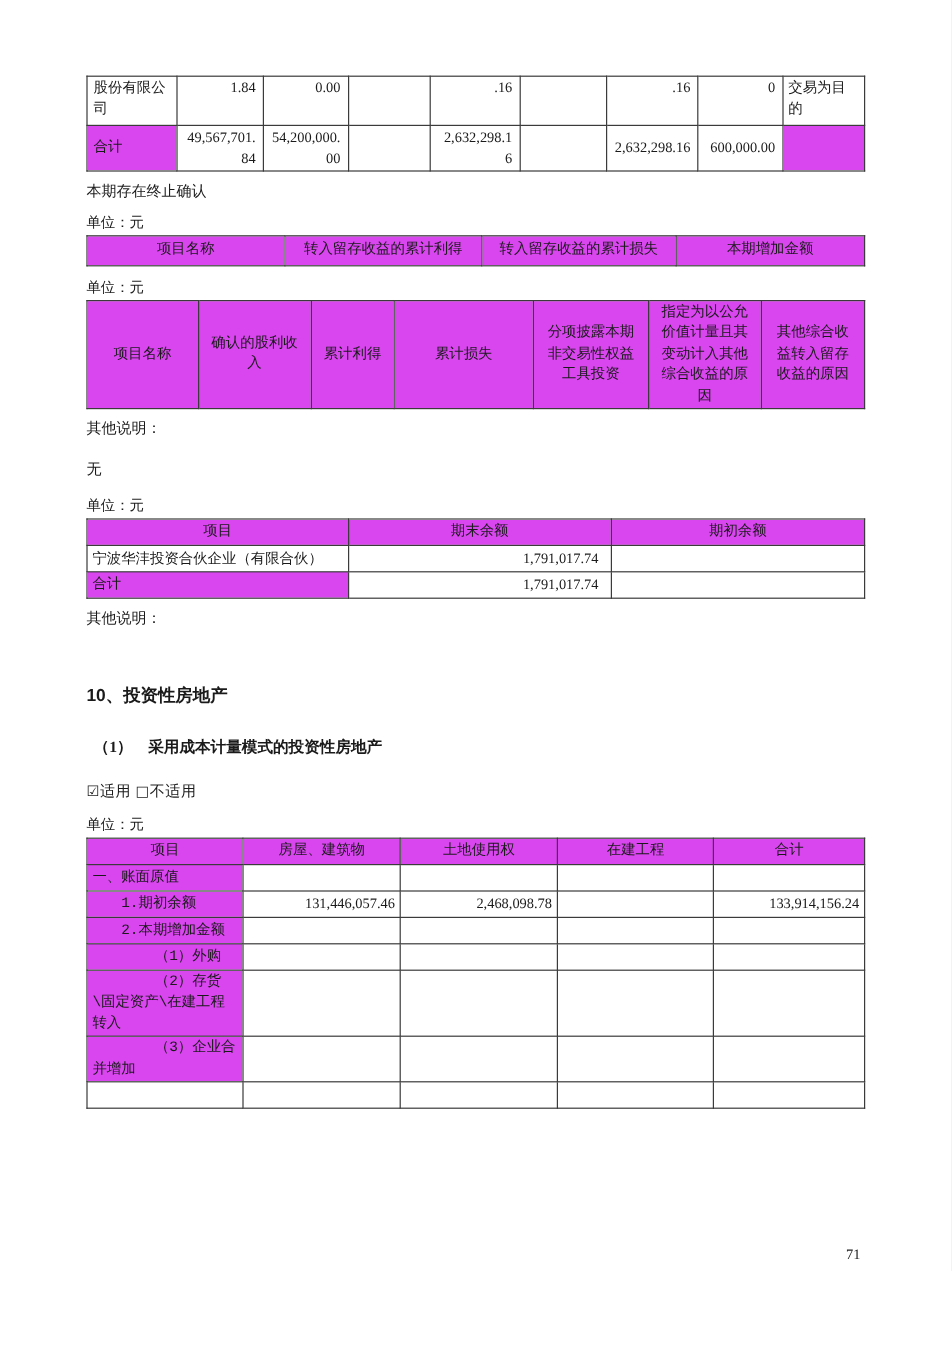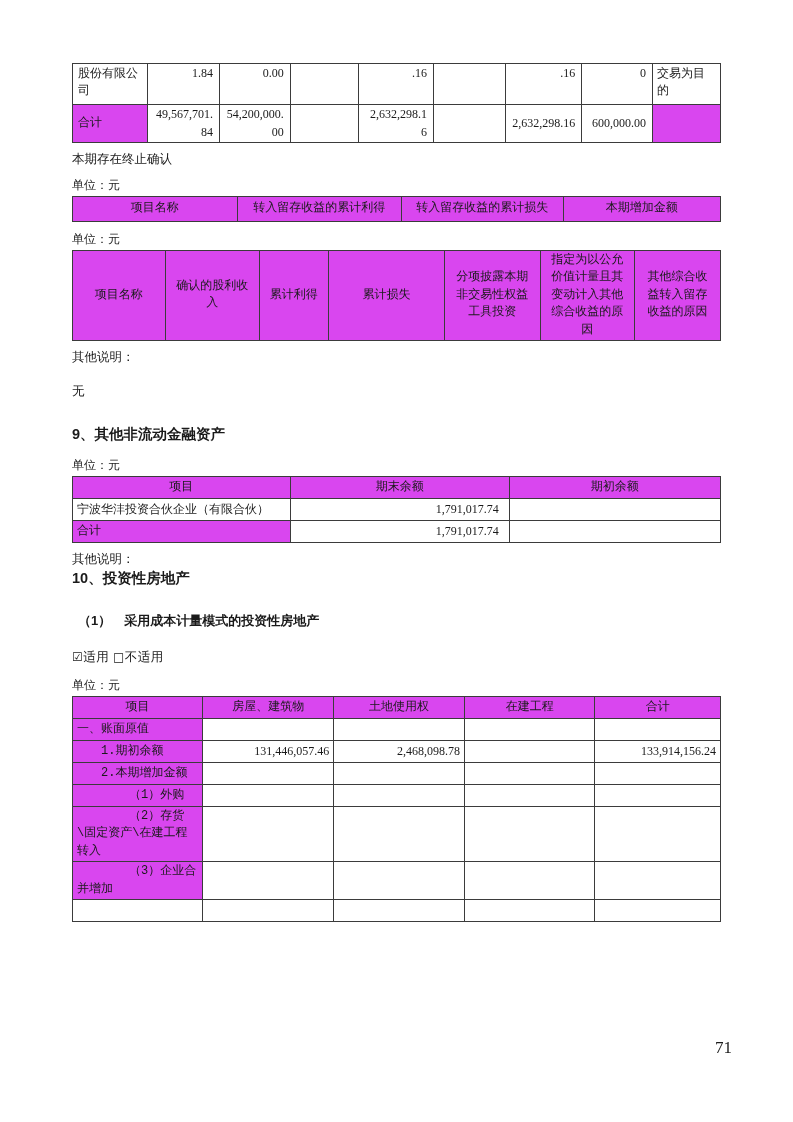--- a/index.html
+++ b/index.html
@@ -48,35 +48,35 @@
   .ind1 { text-indent: 24px; margin-left: 12px; }
   .ind2 { text-indent: 52px; }
   .para { font-size: 12.5px; line-height: 17px; margin: 8px 0 0 0; }
   .unit { font-size: 12px; line-height: 16px; text-align: left; padding-right: 14px; margin-top: 9px; }
   .mt2  { margin-top: 3px; }
   .h-sec {
     font-family: "Liberation Sans", "DejaVu Sans", sans-serif;
     font-weight: bold; font-size: 14.5px; line-height: 20px;
   }
   .h-sub {
-    font-family: Liberation Sans, sans-serif;
+    font-family: Liberation Serif, serif;
     font-weight: bold; font-size: 13px; line-height: 18px;
     padding-left: 6px;
   }
   .tbl-t1 { margin-top: 11px; }
   .t1row1 td { height: 41px; }
   .t1row2 td { height: 38px; }
   .t2row td { height: 25px; }
   .t3data td { height: 41px; }
   .t9 td { height: 22px; }
   .t10 td { height: 22px; }
   .page-num {
     position: absolute;
-    right: 61px; top: 1038px;
-    font-size: 17px;
+    right: 76px; top: 1038px;
+    font-size: 12px;
   }
   .applicable { letter-spacing: 0.5px; }
   .cb { font-family: "DejaVu Sans", sans-serif; font-size: 12px; }
 </style>
 </head>
 <body>
 
 <div class="page">
 
 
@@ -159,21 +159,20 @@
       <td class="ctr shade">分项披露本期非交易性权益工具投资</td>
       <td class="ctr shade">指定为以公允价值计量且其变动计入其他综合收益的原因</td>
       <td class="ctr shade">其他综合收益转入留存收益的原因</td>
     </tr>
   </tbody>
     </table>
 
   <p class="para">其他说明：</p>
   <p class="para" style="margin-top:17px">无</p>
 
-  <div class="h-sec" style="margin-top:24px">9、其他非流动金融资产</div>
   <div class="unit" style="margin-top:13px">单位：元</div>
 
   <table class="mt2 t9">
     <colgroup>
       <col style="width:33.6%">
         <col style="width:33.8%">
         <col style="width:32.6%">
     </colgroup>
     <tbody>
         <tr>
@@ -189,21 +188,21 @@
     <tr>
       <td class="left shade">合计</td>
       <td class="num pr10">1,791,017.74</td>
       <td class="num pr10"></td>
     </tr>
   </tbody>
     </table>
 
   <p class="para">其他说明：</p>
 
-  <div class="h-sec" style="">10、投资性房地产</div>
+  <div class="h-sec" style="margin-top:46px">10、投资性房地产</div>
   <div class="h-sub" style="margin-top:24px">（1）　采用成本计量模式的投资性房地产</div>
 
   <p class="para applicable" style="margin-top:19px">
     <span class="cb">☑</span><span>适用</span>
     <span class="cb">□</span><span>不适用</span>
   </p>
 
   <div class="unit" style="margin-top:11px">单位：元</div>
 
   <table class="mt2 t10">

